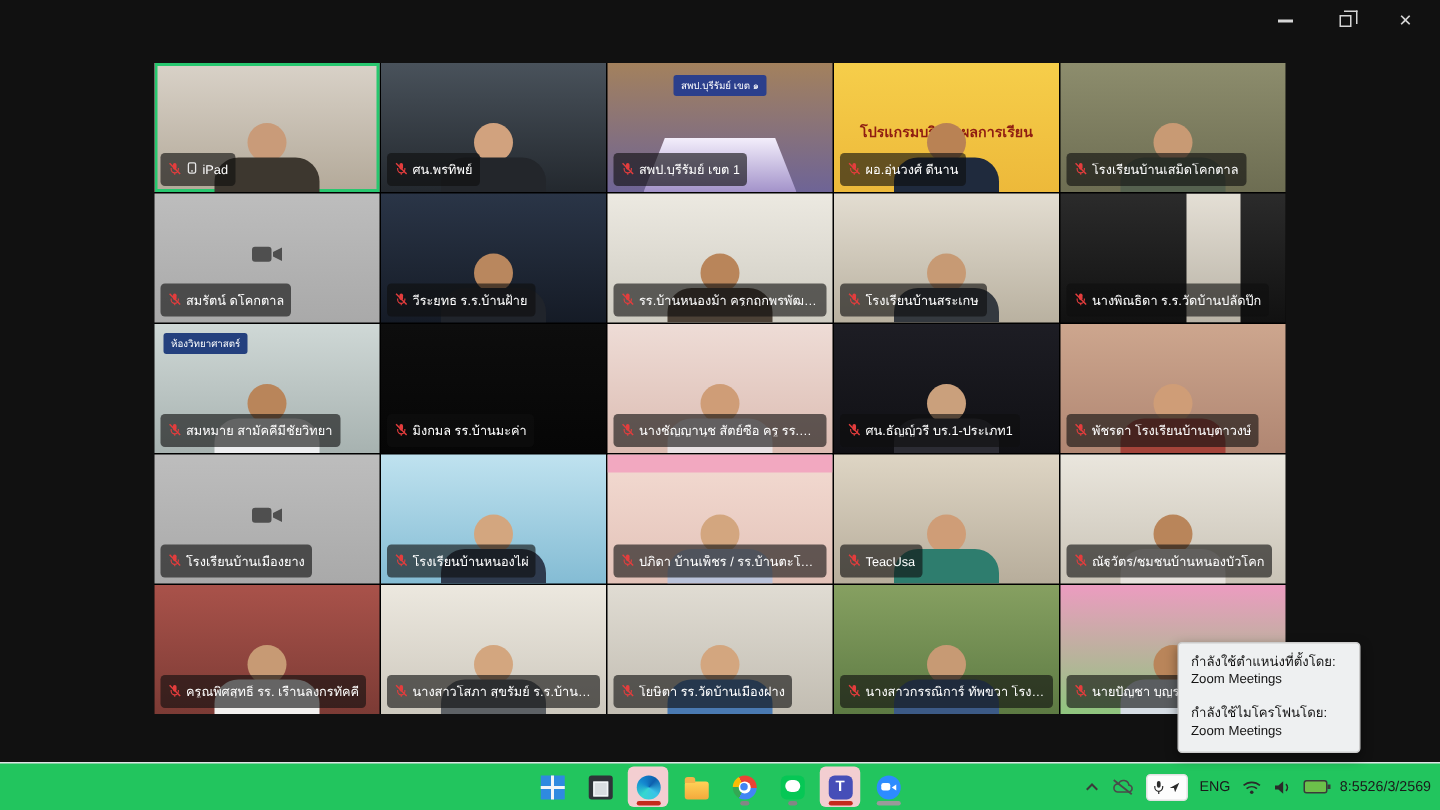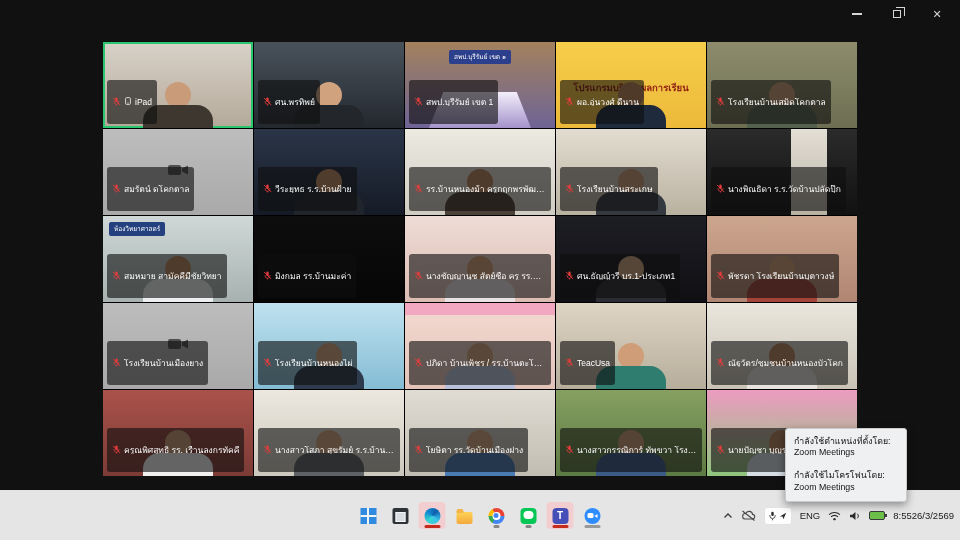--- a/index.html
+++ b/index.html
@@ -40,32 +40,32 @@
           padding:2px 5px; border-radius:2px; white-space:nowrap; z-index:2; }
   .v-room .sign { left:50%; top:8px; transform:translateX(-50%); background:#2b3f8c; }
 
   .overlay-text { position:absolute; top:38px; left:0; right:0; text-align:center;
                   color:#8f1d12; font-weight:700; font-size:9.5px; z-index:1; white-space:nowrap; }
 
   .cam-off { position:absolute; left:50%; top:50%; transform:translate(-50%,-50%); z-index:1; }
 
   .chip { position:absolute; left:4px; bottom:4px; max-width:calc(100% - 8px);
           display:flex; align-items:center; gap:3px; background:rgba(15,15,15,.62);
-          color:#fff; font-size:8.5px; line-height:1; padding:17px 5px; border-radius:3px;
+          color:#fff; font-size:8.5px; line-height:1; padding:6px 5px; border-radius:3px;
           white-space:nowrap; overflow:hidden; z-index:3; }
   .chip .pname { overflow:hidden; text-overflow:ellipsis; }
 
   
   .tooltip { position:absolute; right:53px; bottom:38px; width:122px; background:#eef0f1;
              border:1px solid #cbcbcb; border-radius:3px; box-shadow:0 3px 8px rgba(0,0,0,.4);
              padding:7px 8px; z-index:6; font-size:8.8px; color:#141414; line-height:1.35; }
   .tooltip .sec + .sec { margin-top:11px; }
 
   
-  .taskbar { position:absolute; left:0; right:0; bottom:0; height:50px; background:#e5e5e5;
+  .taskbar { position:absolute; left:0; right:0; bottom:0; height:32px; background:#22c55e;
              border-top:1px solid #e0e3e6; z-index:4; }
   .tb-center { position:absolute; left:50%; top:0; bottom:0; transform:translateX(-50%);
                display:flex; gap:5px; align-items:center; }
   .tb-btn { position:relative; width:27px; height:27px; border-radius:4px;
             display:flex; align-items:center; justify-content:center; }
   .tb-btn.attn { background:#f3ced1; }
   .tb-ic { position:relative; width:16px; height:16px; }
 
   .tb-start { background:#2f8ae0; }
   .tb-start::after { content:""; position:absolute; inset:0;

